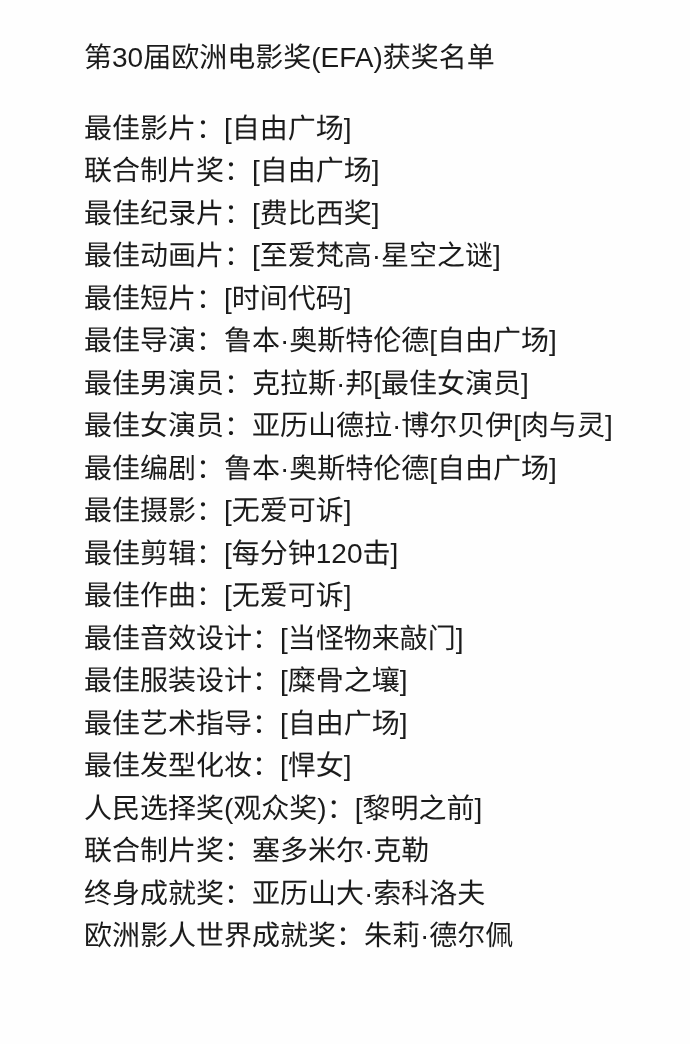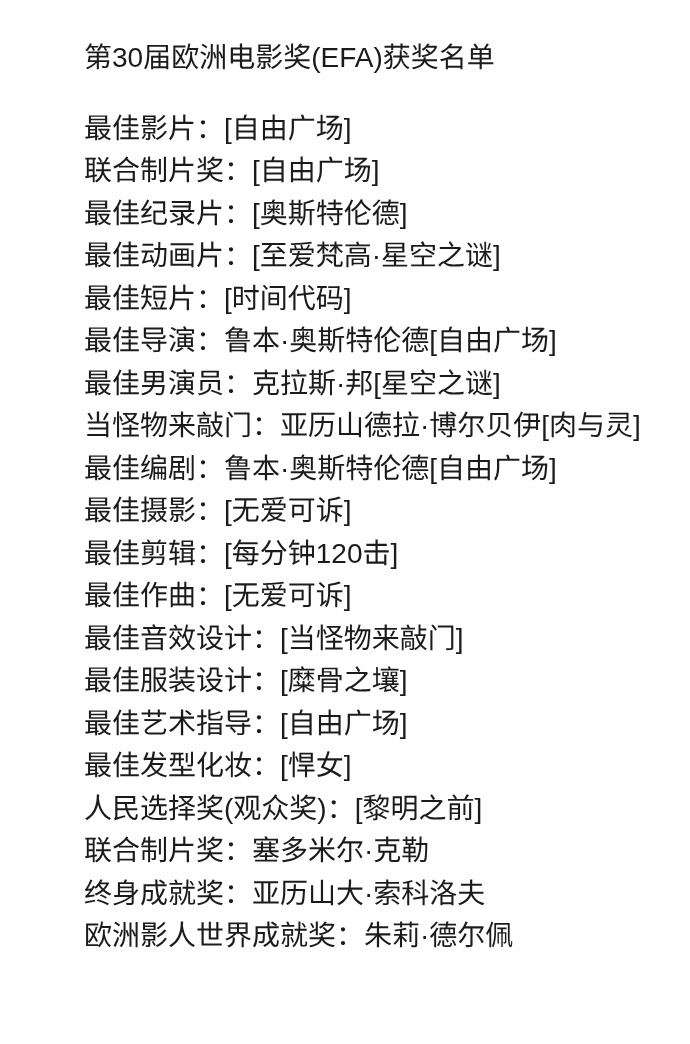--- a/index.html
+++ b/index.html
@@ -40,26 +40,26 @@
 </style>
 </head>
 <body style="background: rgb(254, 254, 254); color: rgb(27, 27, 27);">
 
 <div class="doc">
   <h1 class="doc-title">第30届欧洲电影奖(EFA)获奖名单</h1>
 
   <div class="award-list">
     <div class="award-line"><span class="award-label">最佳影片：</span><span class="award-winner">[自由广场]</span></div>
     <div class="award-line"><span class="award-label">联合制片奖：</span><span class="award-winner">[自由广场]</span></div>
-    <div class="award-line"><span class="award-label">最佳纪录片：</span><span class="award-winner">[奥斯特伦德]</span></div>
+    <div class="award-line"><span class="award-label">最佳纪录片：</span><span class="award-winner">[费比西奖]</span></div>
     <div class="award-line"><span class="award-label">最佳动画片：</span><span class="award-winner">[至爱梵高·星空之谜]</span></div>
     <div class="award-line"><span class="award-label">最佳短片：</span><span class="award-winner">[时间代码]</span></div>
     <div class="award-line"><span class="award-label">最佳导演：</span><span class="award-winner">鲁本·奥斯特伦德[自由广场]</span></div>
-    <div class="award-line"><span class="award-label">最佳男演员：</span><span class="award-winner">克拉斯·邦[星空之谜]</span></div>
-    <div class="award-line"><span class="award-label">当怪物来敲门：</span><span class="award-winner">亚历山德拉·博尔贝伊[肉与灵]</span></div>
+    <div class="award-line"><span class="award-label">最佳男演员：</span><span class="award-winner">克拉斯·邦[最佳女演员]</span></div>
+    <div class="award-line"><span class="award-label">最佳女演员：</span><span class="award-winner">亚历山德拉·博尔贝伊[肉与灵]</span></div>
     <div class="award-line"><span class="award-label">最佳编剧：</span><span class="award-winner">鲁本·奥斯特伦德[自由广场]</span></div>
     <div class="award-line"><span class="award-label">最佳摄影：</span><span class="award-winner">[无爱可诉]</span></div>
     <div class="award-line"><span class="award-label">最佳剪辑：</span><span class="award-winner">[每分钟120击]</span></div>
     <div class="award-line"><span class="award-label">最佳作曲：</span><span class="award-winner">[无爱可诉]</span></div>
     <div class="award-line"><span class="award-label">最佳音效设计：</span><span class="award-winner">[当怪物来敲门]</span></div>
     <div class="award-line"><span class="award-label">最佳服装设计：</span><span class="award-winner">[糜骨之壤]</span></div>
     <div class="award-line"><span class="award-label">最佳艺术指导：</span><span class="award-winner">[自由广场]</span></div>
     <div class="award-line"><span class="award-label">最佳发型化妆：</span><span class="award-winner">[悍女]</span></div>
     <div class="award-line"><span class="award-label">人民选择奖(观众奖)：</span><span class="award-winner">[黎明之前]</span></div>
     <div class="award-line"><span class="award-label">联合制片奖：</span><span class="award-winner">塞多米尔·克勒</span></div>

